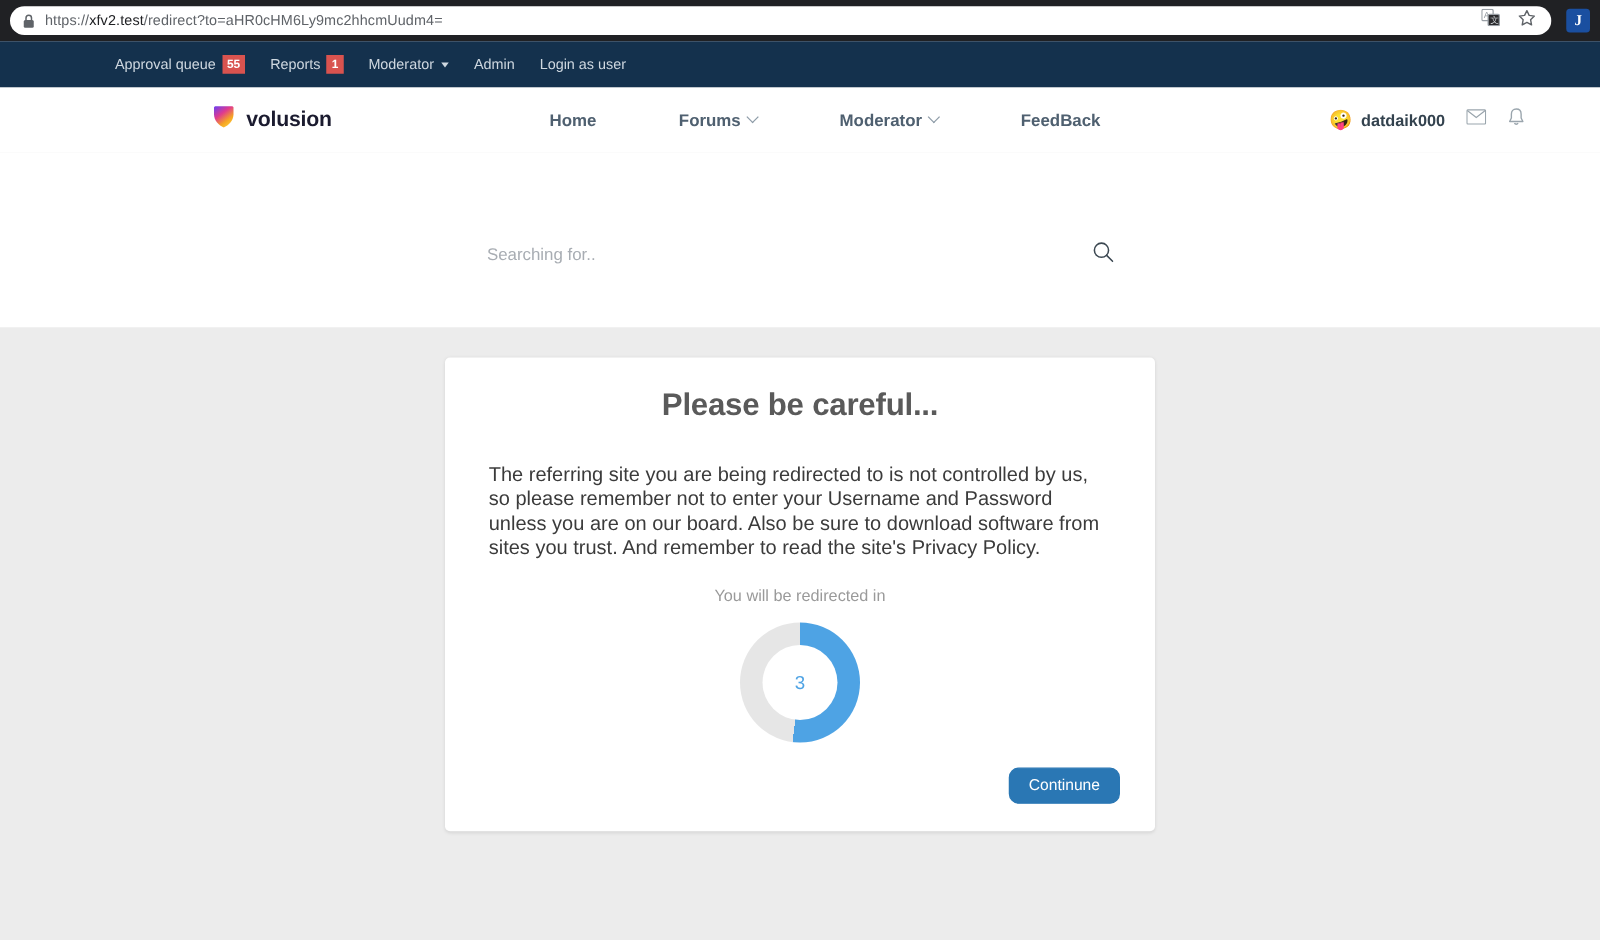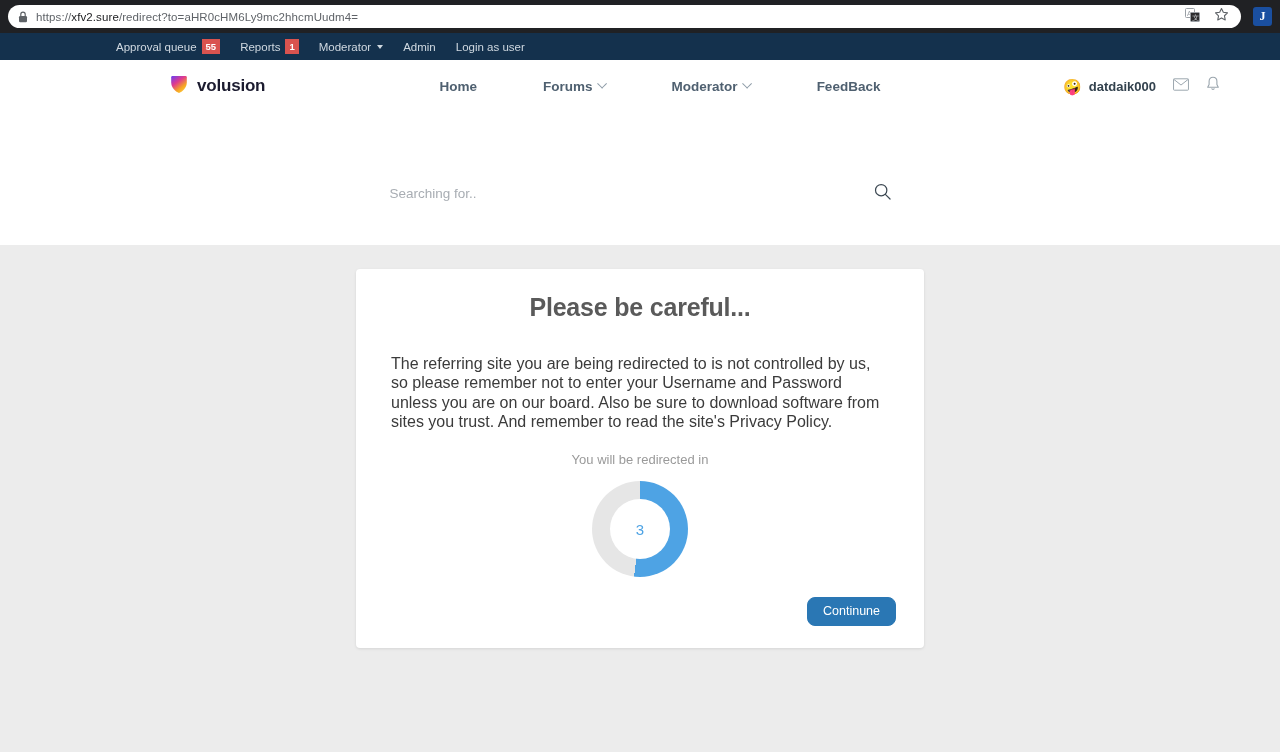--- a/index.html
+++ b/index.html
@@ -48,25 +48,25 @@
   .profile-avatar {
     width: 19px; height: 19px; border-radius: 3px;
     background: #1a4fa0;
     color: #fff; font-size: 12px; font-weight: bold;
     display: flex; align-items: center; justify-content: center;
     font-family: "Liberation Serif", serif;
   }
 
   
   .admin-bar {
-    height: 27px;
+    height: 37px;
     background: #14314d;
     display: flex;
     align-items: center;
-    padding-left: 116px;
+    padding-left: 92px;
     gap: 0;
   }
   .admin-item {
     color: #cfd8e0;
     font-size: 11.5px;
     margin-right: 20px;
     display: flex;
     align-items: center;
     gap: 5px;
     cursor: pointer;
@@ -152,21 +152,21 @@
   }
   .hero-title {
     font-size: 41px;
     font-weight: bold;
     color: #111418;
     letter-spacing: -0.6px;
     line-height: 1.1;
   }
   .search-wrap {
     width: 505px;
-    margin: 31px auto 0;
+    margin: 31px auto 7px;
     display: flex;
     align-items: center;
     gap: 4px;
   }
   .search-input {
     flex: 1;
     border: none;
     outline: none;
     font-size: 13.5px;
     color: #33424e;
@@ -262,21 +262,21 @@
 <body>
 
 <div class="browser-bar">
   <div class="omnibox">
     <span class="lock-icon">
       <svg width="10" height="12" viewBox="0 0 10 12">
         <rect x="1" y="5" width="8" height="6.2" rx="1.2" fill="#5f6368"></rect>
         <path d="M2.8 5 V3.3 a2.2 2.2 0 0 1 4.4 0 V5" fill="none" stroke="#5f6368" stroke-width="1.2"></path>
       </svg>
     </span>
-    <span class="url-text"><span class="url-scheme">https://</span><span class="url-host">xfv2.sure</span><span class="url-path">/redirect?to=aHR0cHM6Ly9mc2hhcmUudm4=</span></span>
+    <span class="url-text"><span class="url-scheme">https://</span><span class="url-host">xfv2.test</span><span class="url-path">/redirect?to=aHR0cHM6Ly9mc2hhcmUudm4=</span></span>
     <span class="omnibox-actions">
       <span>
         <svg width="15" height="14" viewBox="0 0 15 14">
           <rect x="0.5" y="0.5" width="9" height="9" rx="1" fill="none" stroke="#9aa0a6" stroke-width="1"></rect>
           <text x="2" y="7.6" font-size="7" fill="#9aa0a6" font-family="Liberation Sans, sans-serif">A</text>
           <rect x="5.5" y="4.5" width="9" height="9" rx="1" fill="#2b2b2e" stroke="#9aa0a6" stroke-width="1"></rect>
           <text x="7.3" y="11.6" font-size="7" fill="#cfd3d6" font-family="Liberation Sans, sans-serif">文</text>
         </svg>
       </span>
       <span>

